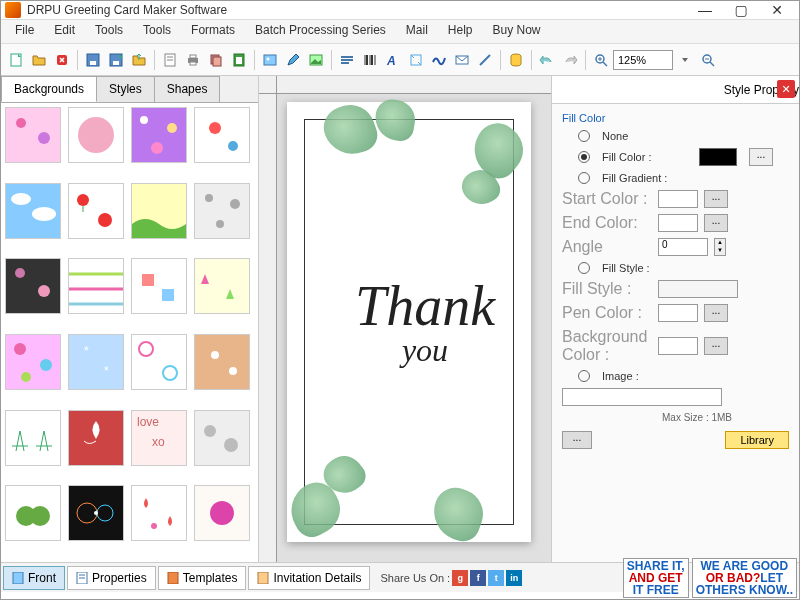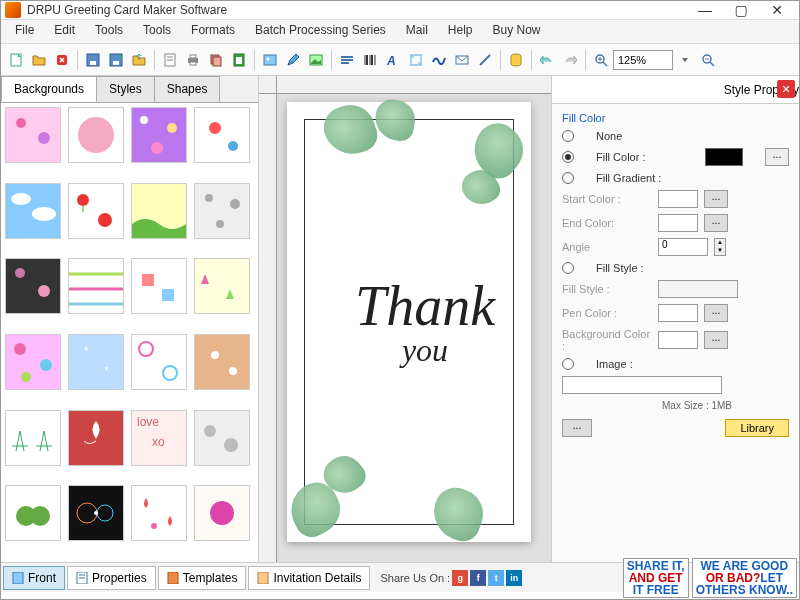--- a/index.html
+++ b/index.html
@@ -30,30 +30,30 @@
 .leaf { position:absolute; width:50px; height:50px; border-radius:50% 60% 40% 70%; background: radial-gradient(circle at 40% 40%, #a4d4a8, #5a9e6f); opacity:0.85; }
 .thank-text { font-family: 'Brush Script MT', cursive; font-size: 56px; color: #222; text-align: center; line-height: 1; font-style: italic; }
 .right-panel { width: 248px; border-left: 1px solid #ccc; background: #fafafa; display: flex; flex-direction: column; }
 .prop-header { height: 28px; display: flex; align-items: center; justify-content: flex-end; position: relative; background: #fff; border-bottom: 1px solid #ccc; }
 .prop-header .close { position: absolute; right: 4px; top: 4px; width: 18px; height: 18px; background: #d33; color: #fff; display: flex; align-items: center; justify-content: center; font-size: 11px; border-radius: 2px; cursor: pointer; }
 .prop-tabs { display: flex; border-bottom: 1px solid #aaa; background: #f0f0f0; }
 .prop-tab { padding: 4px 9px; border: 1px solid #aaa; border-bottom: none; background: #e8e8e8; cursor: pointer; font-size: 11px; margin-right:-1px; }
 .prop-tab.active { background: #fff; }
 .prop-body { flex: 1; padding: 8px 10px; overflow-y: auto; }
 .group-label { color: #1560bd; font-size: 11px; margin-bottom: 6px; }
-.radio-row { display: flex; align-items: center; margin: 6px 0; gap: 22px; }
+.radio-row { display: flex; align-items: center; margin: 6px 16px; gap: 12px; }
 .radio { width: 12px; height: 12px; border: 1px solid #666; border-radius: 50%; display: flex; align-items: center; justify-content: center; cursor: pointer; }
 .radio.checked::after { content: ''; width: 6px; height: 6px; background: #333; border-radius: 50%; }
 .radio-label { font-size: 11px; color: #333; }
 .radio-label.disabled { color: #999; }
 .color-swatch { width: 38px; height: 18px; border: 1px solid #666; background: #000; }
 .color-btn { width: 24px; height: 18px; border: 1px solid #999; background: #eee; text-align: center; font-size: 10px; cursor: pointer; }
 .indent { margin-left: 18px; }
 .field-row { display: flex; align-items: center; margin: 6px 0; gap: 6px; }
-.field-label { width: 90px; font-size: 11px; }
+.field-label { width: 90px; font-size: 16px; }
 .field-input { width: 40px; height: 18px; border: 1px solid #999; background: #fff; }
 .field-select { width: 80px; height: 18px; border: 1px solid #999; background: #f5f5f5; }
 .maxsize { font-size: 10px; color: #666; margin-left: 100px; }
 .lib-btn { padding: 2px 14px; border: 1px solid #c90; background: #ffe680; cursor: pointer; font-size: 11px; }
 .bottom-bar { height: 30px; border-top: 1px solid #ccc; background: #f4f4f4; display: flex; align-items: center; padding: 0 2px; }
 .bottom-tab { padding: 4px 8px; display: flex; align-items: center; gap: 4px; border: 1px solid #bbb; background: #fff; cursor: pointer; font-size: 11px; margin-right: 2px; }
 .bottom-tab.active { background: #d4e8f7; border-color: #6ab; }
 .bt-icon { width: 12px; height: 12px; }
 .share-label { margin-left: 8px; font-size: 11px; color: #444; }
 .social { width: 16px; height: 16px; margin-left: 2px; cursor: pointer; display:flex; align-items:center; justify-content:center; color:#fff; font-size:9px; font-weight:bold; }

